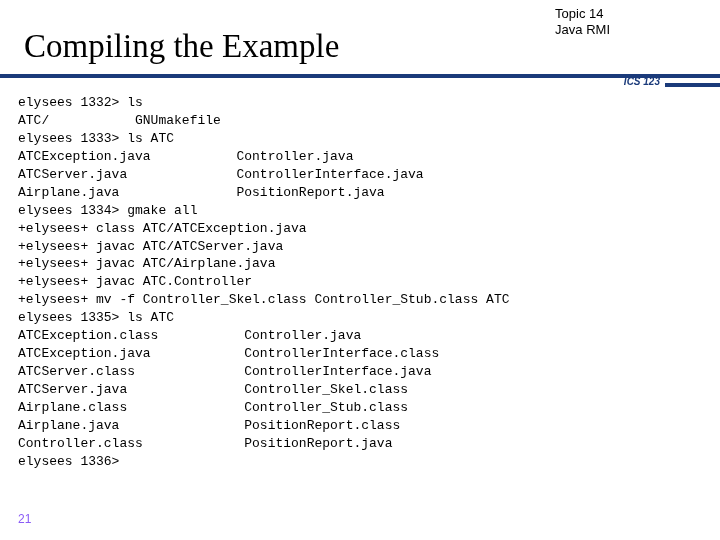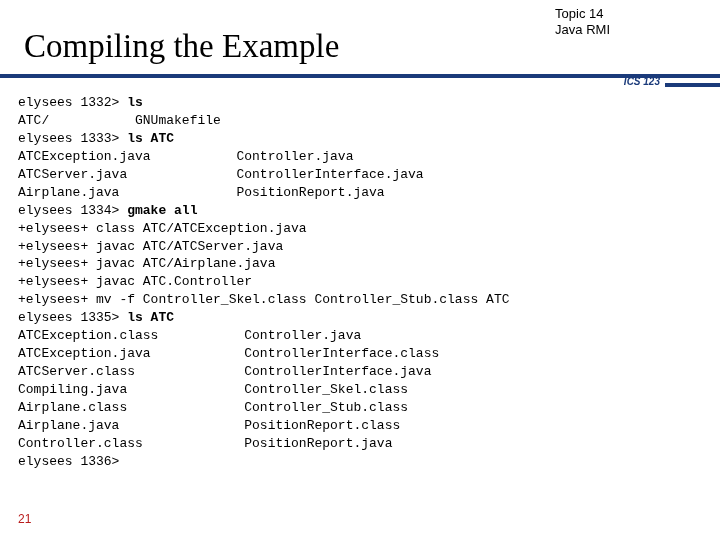--- a/index.html
+++ b/index.html
@@ -56,27 +56,27 @@
     .terminal {
       position: absolute;
       top: 94px;
       left: 18px;
       font-family: 'Courier New', Courier, monospace;
       font-size: 13px;
       line-height: 1.38;
       white-space: pre;
       color: #000;
     }
-    .terminal b { font-weight: bold; }
+    .terminal b { font-weight: normal; }
     .footer {
       position: absolute;
       bottom: 14px;
       left: 18px;
       font-size: 12px;
-      color: #b91c1c;
+      color: #8b5cf6;
     }
   </style>
 </head>
 <body>
 
 <div class="rule"></div>
 
 <div class="topic-label">
   <div>Topic 14</div>
   <div>Java RMI</div>
@@ -96,19 +96,19 @@
 <span>elysees 1334&gt; </span><b>gmake all</b>
 <span>+elysees+ class ATC/ATCException.java</span>
 <span>+elysees+ javac ATC/ATCServer.java</span>
 <span>+elysees+ javac ATC/Airplane.java</span>
 <span>+elysees+ javac ATC.Controller</span>
 <span>+elysees+ mv -f Controller_Skel.class Controller_Stub.class ATC</span>
 <span>elysees 1335&gt; </span><b>ls ATC</b>
 <span>ATCException.class           Controller.java</span>
 <span>ATCException.java            ControllerInterface.class</span>
 <span>ATCServer.class              ControllerInterface.java</span>
-<span>Compiling.java               Controller_Skel.class</span>
+<span>ATCServer.java               Controller_Skel.class</span>
 <span>Airplane.class               Controller_Stub.class</span>
 <span>Airplane.java                PositionReport.class</span>
 <span>Controller.class             PositionReport.java</span>
 <span>elysees 1336&gt;</span></div>
 
 <div class="footer">21</div>
 
 </body></html>

